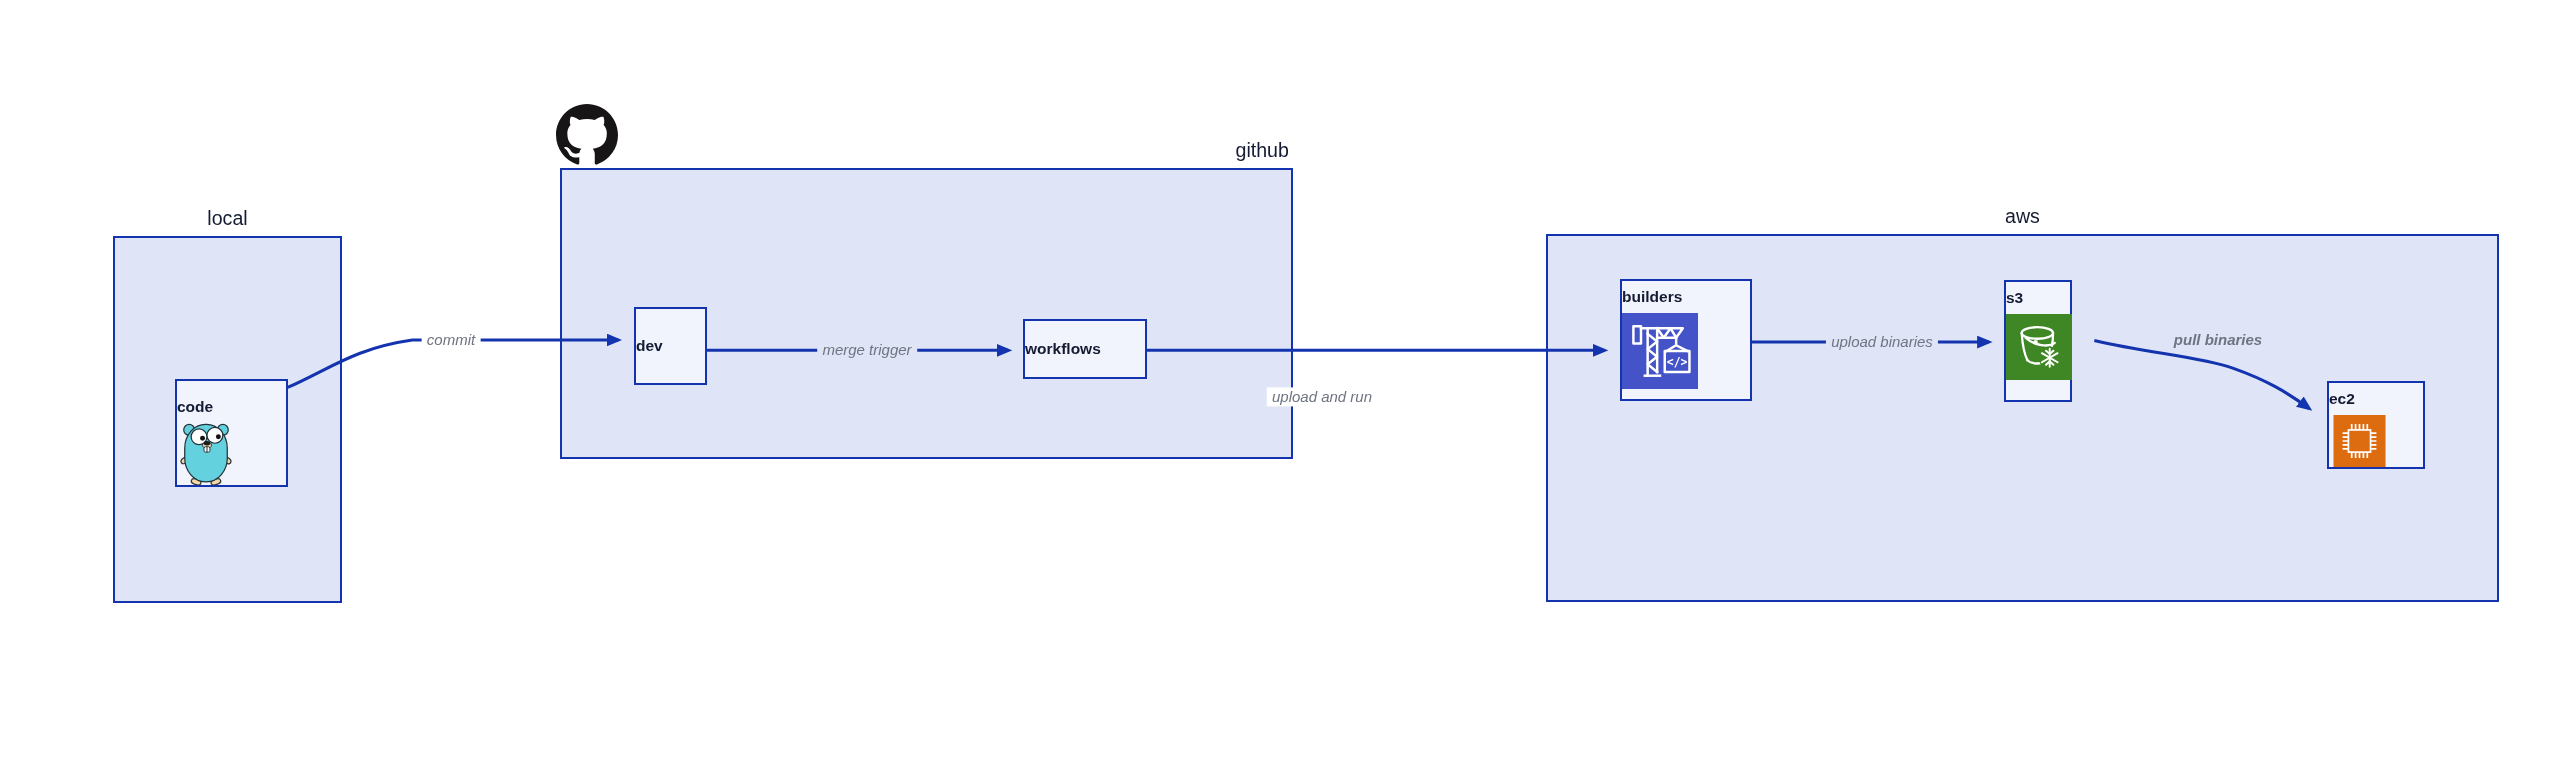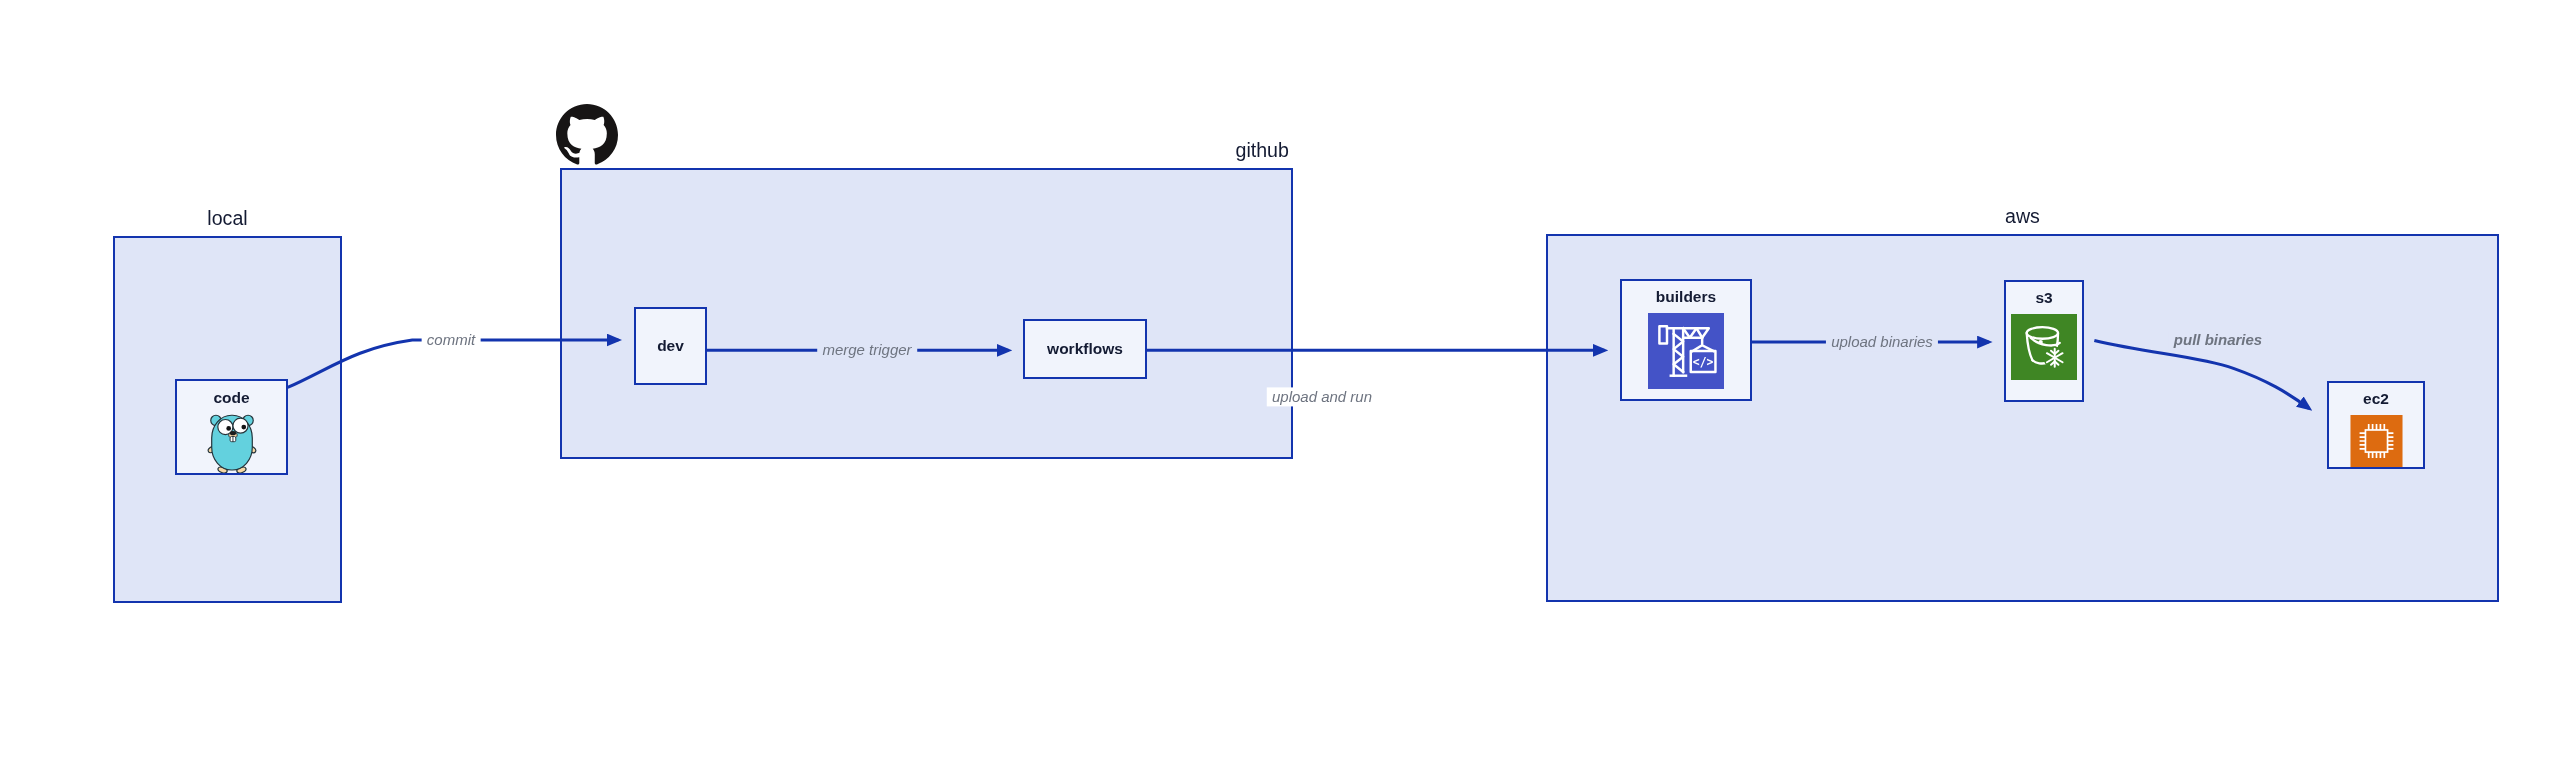--- a/index.html
+++ b/index.html
@@ -36,21 +36,21 @@
   }
   .group-label.top-center{top:-29px;left:50%;transform:translateX(-50%);}
   .group-label.top-right{top:-29px;right:2.1px;margin-left:48px;}
   .node{
     position:absolute;
     box-sizing:border-box;
     border:2.6px solid var(--line);
     background:var(--node-fill);
     display:flex;
     flex-direction:column;
-    align-items:center;
+    align-items:flex-start;
     z-index:3;
   }
   .node.centered{justify-content:center;}
   .node.iconed{justify-content:flex-start;padding-top:7.2px;gap:6.2px;}
   .node-label{
     font-weight:bold;
     font-size:15.5px;
     color:var(--navy);
     line-height:1.2;
   }
@@ -104,21 +104,21 @@
 
 
   <div class="group" style="left:1546px;top:234px;width:953px;height:368px;">
     <span class="group-label top-center">aws</span>
   </div>
 
   <svg class="logo" style="left:556px;top:104px;" width="62" height="62" viewBox="0 0 16 16">
     <path fill="#171515" d="M8 0C3.58 0 0 3.58 0 8c0 3.54 2.29 6.53 5.47 7.59.4.07.55-.17.55-.38 0-.19-.01-.82-.01-1.49-2.01.37-2.53-.49-2.69-.94-.09-.23-.48-.94-.82-1.13-.28-.15-.68-.52-.01-.53.63-.01 1.08.58 1.23.82.72 1.21 1.87.87 2.33.66.07-.52.28-.87.51-1.07-1.78-.2-3.64-.89-3.64-3.95 0-.87.31-1.59.82-2.15-.08-.2-.36-1.02.08-2.12 0 0 .67-.21 2.2.82.64-.18 1.32-.27 2-.27s1.36.09 2 .27c1.53-1.04 2.2-.82 2.2-.82.44 1.1.16 1.92.08 2.12.51.56.82 1.27.82 2.15 0 3.07-1.87 3.75-3.65 3.95.29.25.54.73.54 1.48 0 1.07-.01 1.93-.01 2.2 0 .21.15.46.55.38A8.013 8.013 0 0 0 16 8c0-4.42-3.58-8-8-8z"></path>
   </svg>
 
-  <div class="node iconed" style="left:175px;top:379px;width:113px;height:96px;padding-top:8px;gap:3.1px;">
+  <div class="node iconed" style="left:175px;top:379px;width:113px;height:108px;padding-top:17px;gap:3.1px;">
     <span class="node-label">code</span>
     <svg width="58" height="75" viewBox="0 0 100 132">
       <g stroke="#24333a" stroke-width="2.5">
         <circle cx="16" cy="20" r="11" fill="#63d1de"></circle>
         <circle cx="84" cy="20" r="11" fill="#63d1de"></circle>
         <ellipse cx="7" cy="82" rx="8" ry="5.5" fill="#f6d7a6" transform="rotate(-35 7 82)"></ellipse>
         <ellipse cx="93" cy="82" rx="8" ry="5.5" fill="#f6d7a6" transform="rotate(35 93 82)"></ellipse>
         <ellipse cx="30" cy="125" rx="10" ry="5.5" fill="#f6d7a6" transform="rotate(18 30 125)"></ellipse>
         <ellipse cx="70" cy="125" rx="10" ry="5.5" fill="#f6d7a6" transform="rotate(-18 70 125)"></ellipse>
         <rect x="7" y="9" width="86" height="116" rx="42" ry="48" fill="#63d1de"></rect>
@@ -153,21 +153,21 @@
         <path d="M24 66 H40"></path>
         <path d="M20 16 H64 L57 26 H37"></path>
         <path d="M37 16 L44 26 L51 16 L57 26"></path>
         <path d="M57 26 V34 M57 34 L47 40 M57 34 L69 40"></path>
         <rect x="45" y="40" width="26" height="22"></rect>
       </g>
       <text x="58" y="55.5" font-size="12" font-weight="bold" fill="#ffffff" text-anchor="middle" font-family="DejaVu Sans Mono, monospace">&lt;/&gt;</text>
     </svg>
   </div>
 
-  <div class="node iconed" style="left:2004px;top:280px;width:80px;height:122px;">
+  <div class="node iconed" style="left:2004px;top:280px;width:68px;height:122px;">
     <span class="node-label">s3</span>
     <svg width="66" height="66" viewBox="0 0 80 80">
       <rect x="0" y="0" width="80" height="80" fill="#3f8624"></rect>
       <g stroke="#ffffff" stroke-width="2.8" fill="none" stroke-linecap="round">
         <ellipse cx="38" cy="23" rx="19" ry="7"></ellipse>
         <path d="M19 23 C20 38 23 50 26 56"></path>
         <path d="M57 23 C57 30 56.5 35 55.5 40"></path>
         <path d="M26 56 C30 60 38 61 44 59"></path>
         <path d="M24 29 C34 38 52 41 59 35"></path>
       </g>

